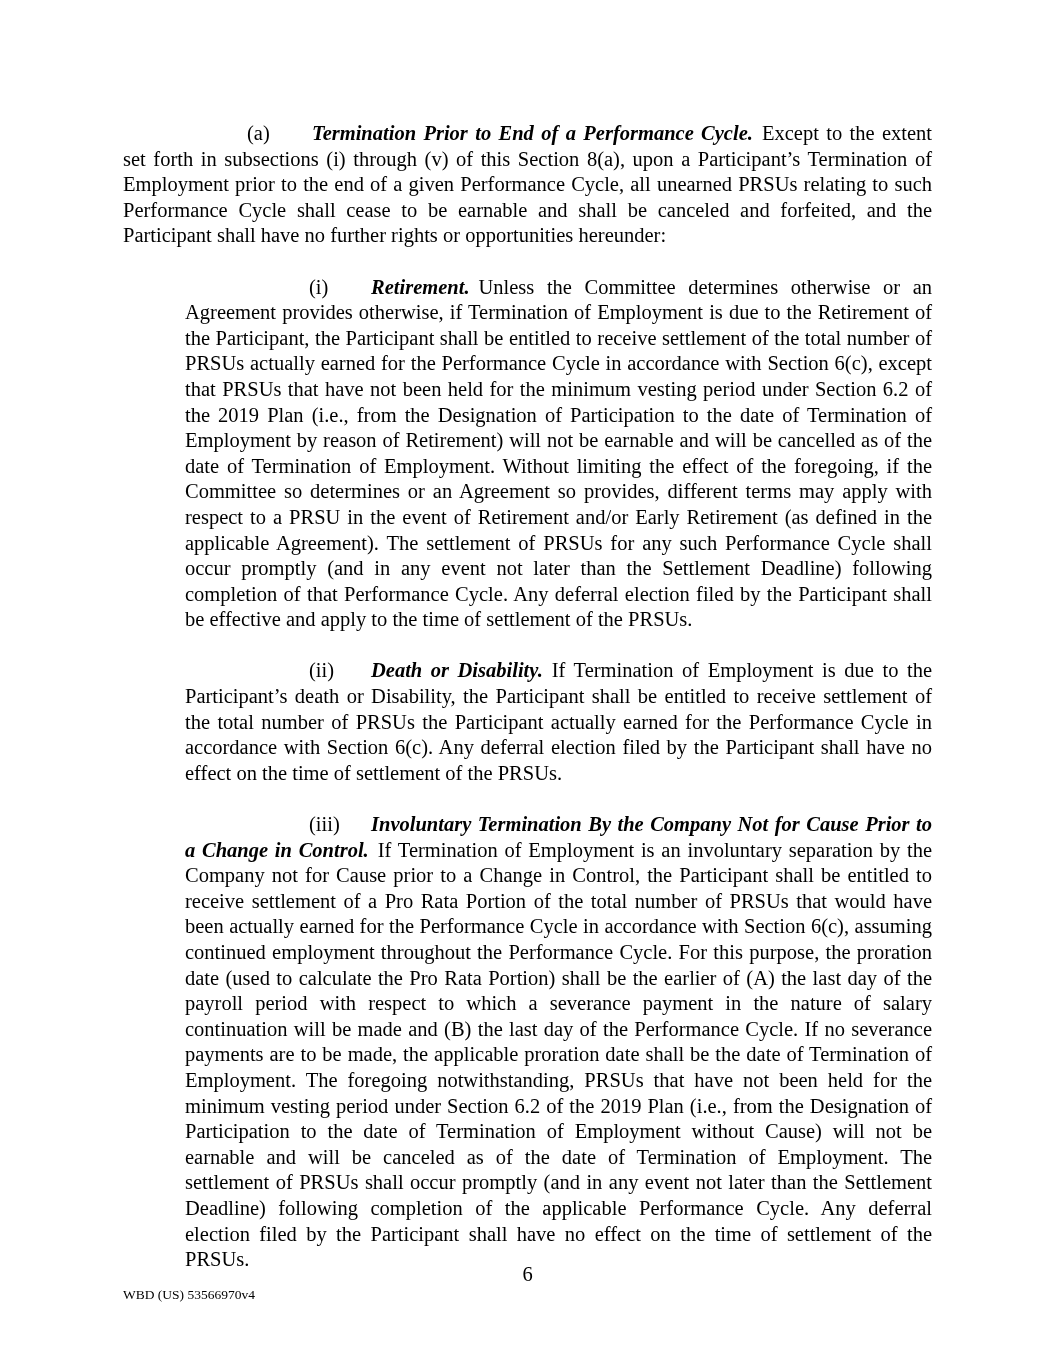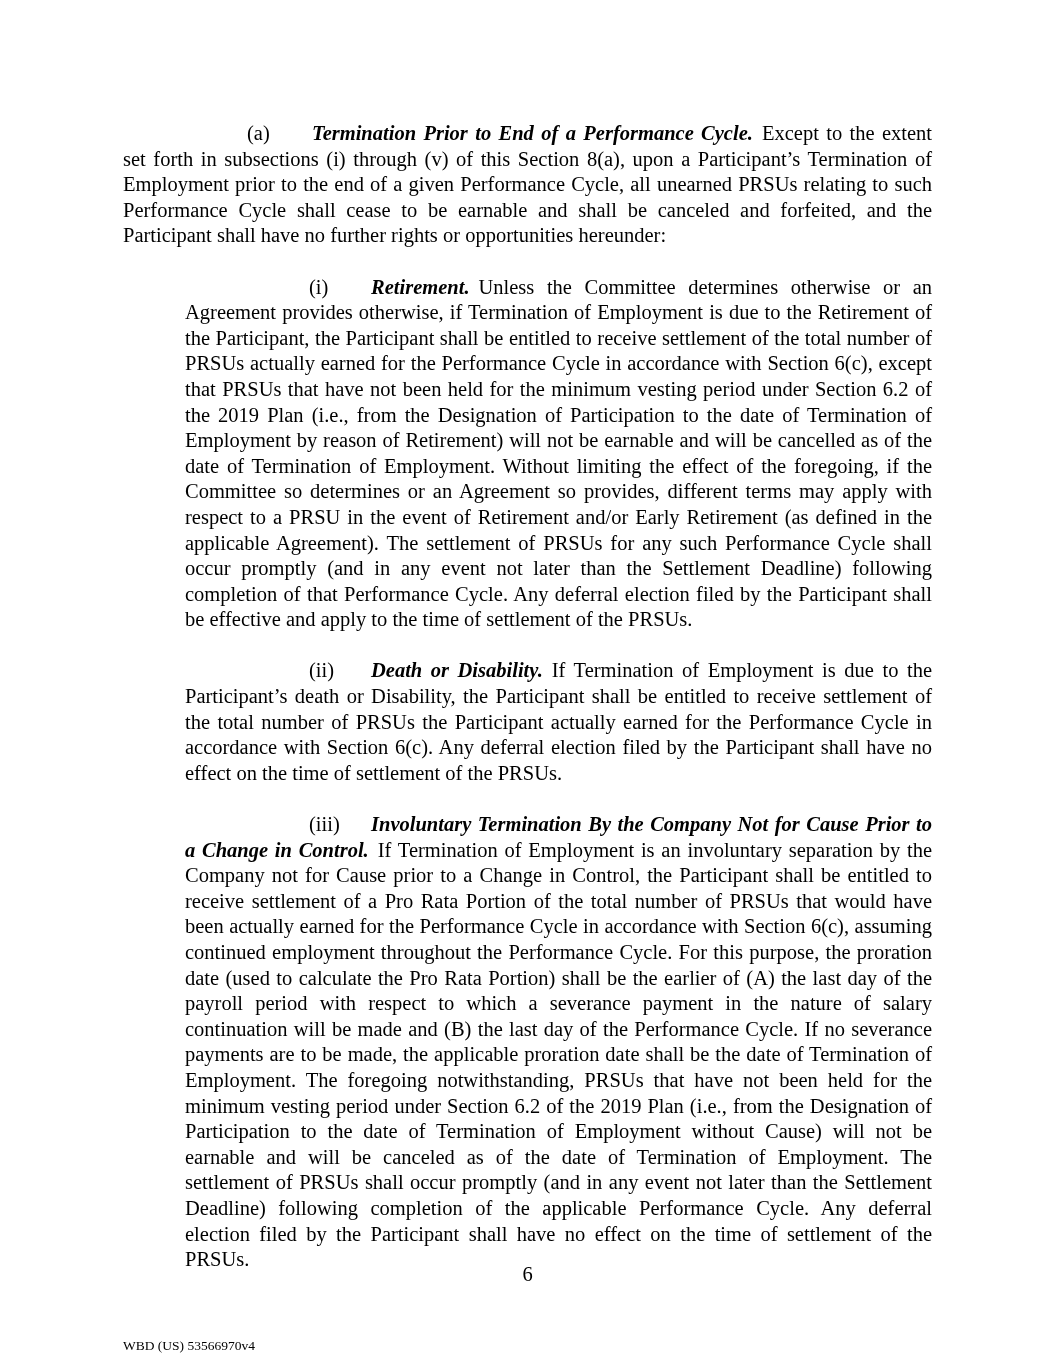--- a/index.html
+++ b/index.html
@@ -56,21 +56,21 @@
   .page-number {
     position: absolute;
     top: 1262px;
     left: 0;
     width: 100%;
     text-align: center;
     font-size: 20.5px;
   }
   .footer-id {
     position: absolute;
-    top: 1338px;
+    top: 1287px;
     left: 123px;
     font-size: 13.5px;
     line-height: 16px;
   }
 </style>
 </head>
 <body>
 
 <div class="page">
 

